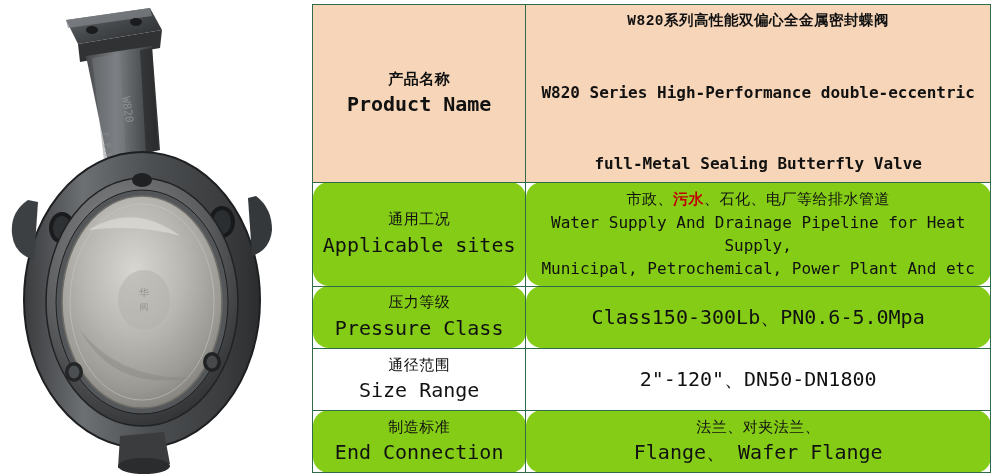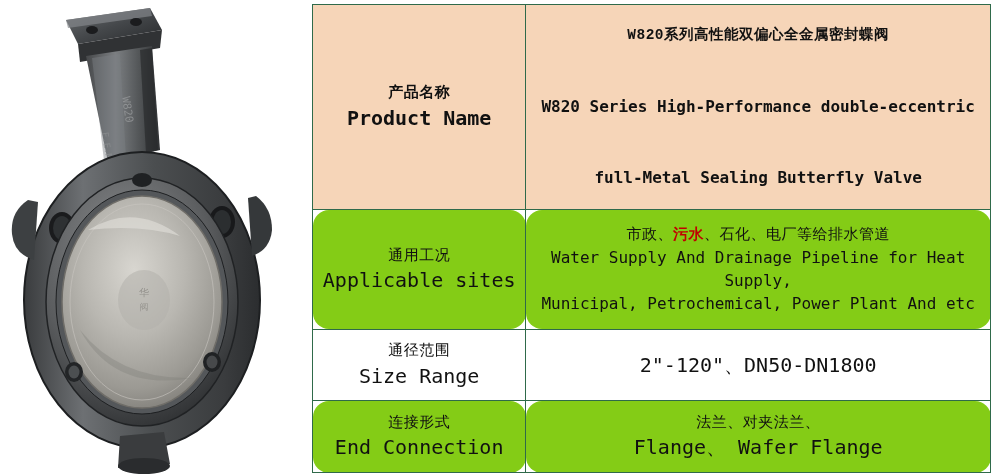--- a/index.html
+++ b/index.html
@@ -227,34 +227,43 @@
           <td class="value">
             <div class="cn">
               <span>市政、</span><span class="highlight">污水</span><span>、石化、电厂等给排水管道</span>
             </div>
             <div class="en small">Water Supply And Drainage Pipeline for Heat Supply,</div>
             <div class="en small">Municipal, Petrochemical, Power Plant And etc</div>
           </td>
         </tr>
 
 
+        <tr class="row-green">
+          <td class="label">
+            <div class="cn">压力等级</div>
+            <div class="en">Pressure Class</div>
+          </td>
+          <td class="value">
+            <div class="en">Class150-300Lb、PN0.6-5.0Mpa</div>
+          </td>
+        </tr>
 
         <tr class="row-white">
           <td class="label">
             <div class="cn">通径范围</div>
             <div class="en">Size Range</div>
           </td>
           <td class="value">
             <div class="en">2"-120"、DN50-DN1800</div>
           </td>
         </tr>
 
         <tr class="row-green">
           <td class="label">
-            <div class="cn">连接形式</div>
+            <div class="cn">制造标准</div>
             <div class="en">End Connection</div>
           </td>
           <td class="value">
             <div class="cn">法兰、对夹法兰、</div>
             <div class="en">Flange、 Wafer Flange</div>
           </td>
         </tr>
 
       </tbody>
     </table>

